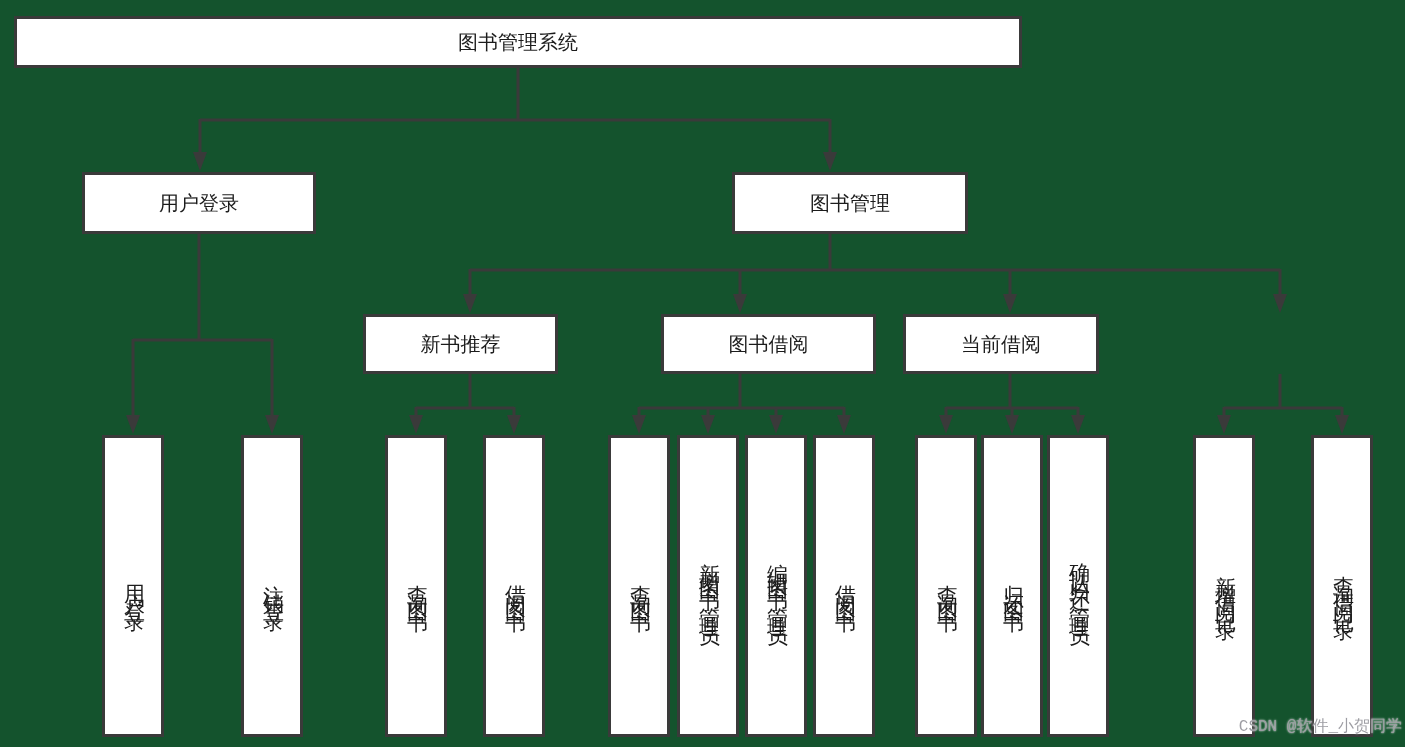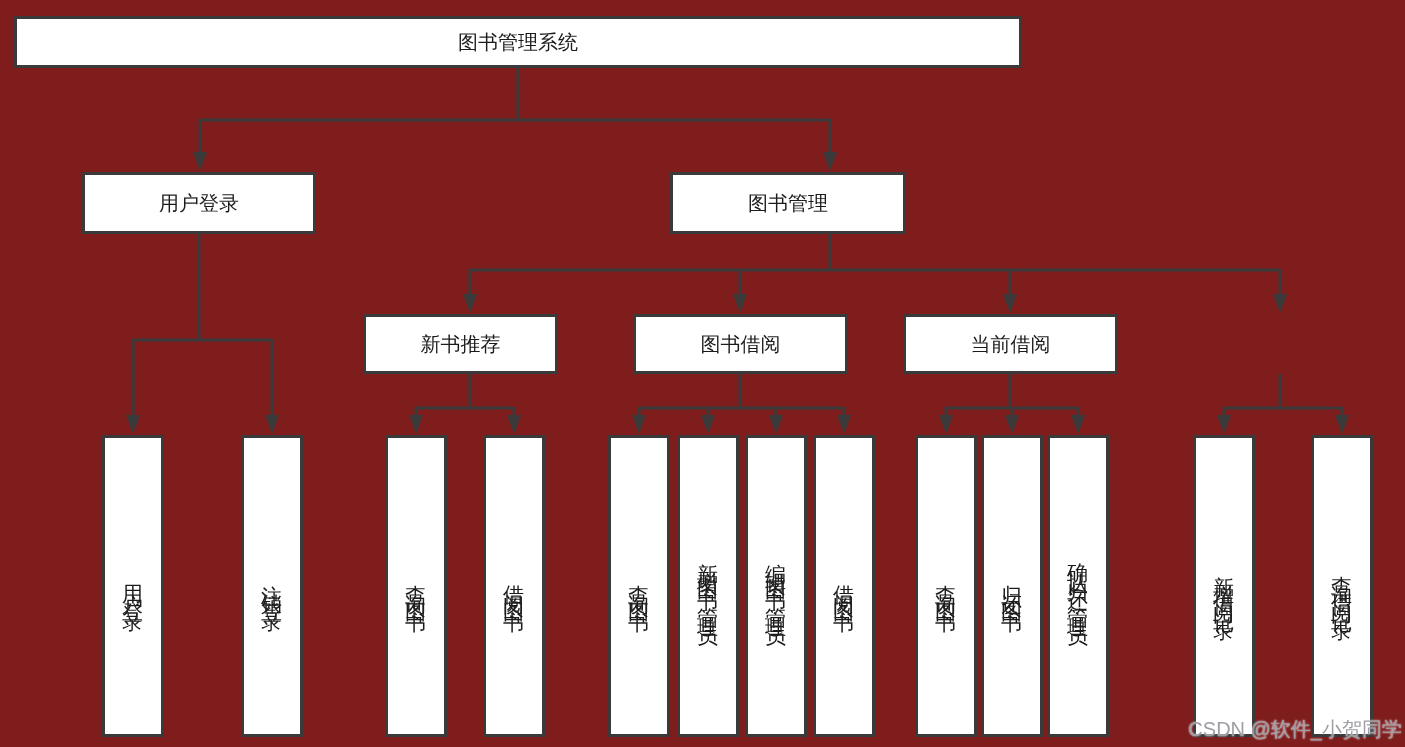--- a/index.html
+++ b/index.html
@@ -1,20 +1,20 @@
 <!DOCTYPE html>
 <html><head>
 <meta charset="utf-8">
 <style>
   html,body{margin:0;padding:0;background:#ffffff;}
   #canvas{
     position:relative;
     width:1405px;height:747px;
-    background:#7f1d1d;
-    font-family:Liberation Sans, sans-serif;
+    background:#14532d;
+    font-family:Liberation Mono, monospace;
     overflow:hidden;
   }
   #edges{position:absolute;left:0;top:0;width:1405px;height:747px;}
   .box{
     position:absolute;
     box-sizing:border-box;
     background:#ffffff;
     border:3px solid #3a3a3a;
     display:flex;
     align-items:center;
@@ -26,38 +26,38 @@
   .vbox span{
     writing-mode:vertical-rl;
     letter-spacing:9px;
     font-size:21px;
     line-height:1;
   }
   
   .n-root{left:14px;top:16px;width:1008px;height:52px;}
   
   .n-user-login{left:82px;top:172px;width:234px;height:62px;}
-  .n-book-mgmt{left:670px;top:172px;width:236px;height:62px;justify-content:center;}
+  .n-book-mgmt{left:732px;top:172px;width:236px;height:62px;justify-content:center;}
   
   .n-new-rec{left:363px;top:314px;width:195px;height:60px;}
-  .n-borrowing{left:633px;top:314px;width:215px;height:60px;}
-  .n-current{left:903px;top:314px;width:215px;height:60px;}
+  .n-borrowing{left:661px;top:314px;width:215px;height:60px;}
+  .n-current{left:903px;top:314px;width:196px;height:60px;}
   .n-records{left:1172px;top:314px;width:215px;height:60px;}
   
   .leaf{top:435px;width:62px;height:302px;}
   .l1{left:102px;}  .l2{left:241px;}
   .l3{left:385px;}  .l4{left:483px;}
   .l5{left:608px;}  .l6{left:677px;}
   .l7{left:745px;}  .l8{left:813px;}
   .l9{left:915px;}  .l10{left:981px;} .l11{left:1047px;}
   .l12{left:1193px;} .l13{left:1311px;}
   #watermark{
     position:absolute;
     right:3px;top:716px;
-    font-size:20px;
+    font-size:16px;
     color:#9d9da3;
     text-shadow:0 0 2px #ffffff;
     z-index:3;
     white-space:nowrap;
   }
 </style>
 </head>
 <body>
 
 <div id="canvas">

